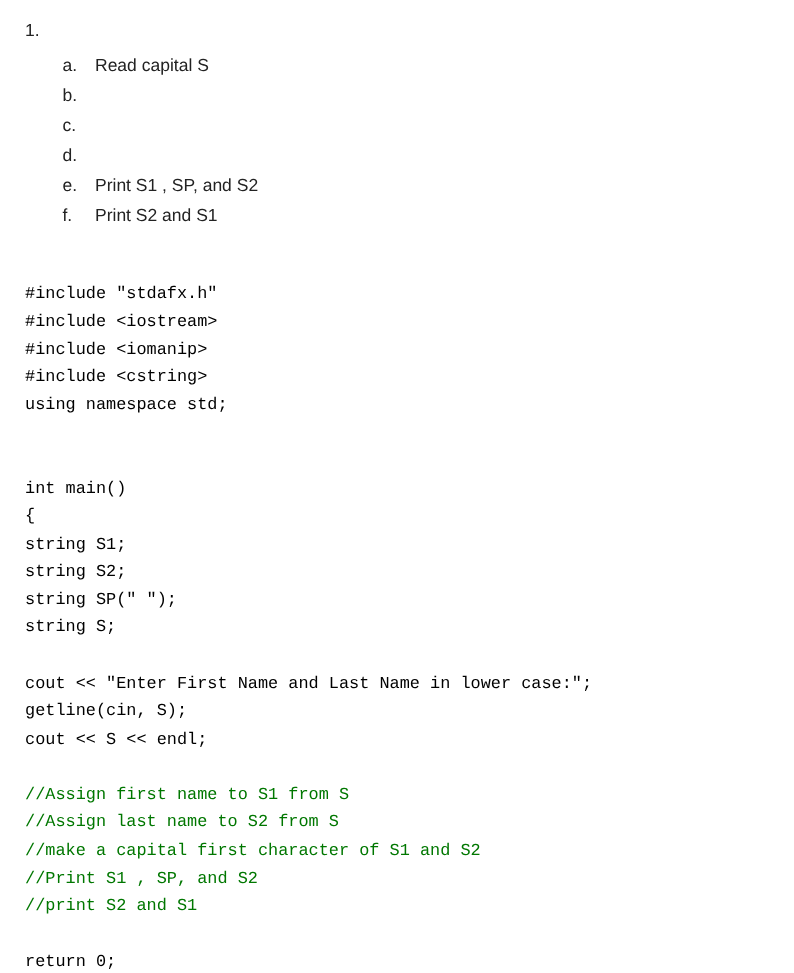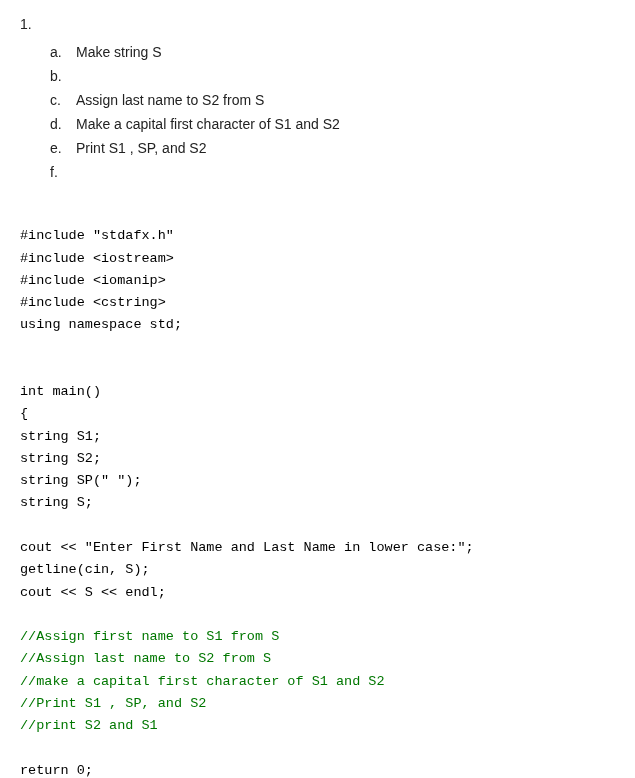--- a/index.html
+++ b/index.html
@@ -70,39 +70,38 @@
 <body>
 
 <div class="question-section">
   <div class="question-number">
     <span class="question-number-label">1.</span>
   </div>
 
   <ul class="sub-items">
     <li class="sub-item">
       <span class="sub-item-label">a.</span>
-      <span>Make string S</span>
+      <span>Read capital S</span>
     </li>
     <li class="sub-item">
       <span class="sub-item-label">b.</span>
     </li>
     <li class="sub-item">
       <span class="sub-item-label">c.</span>
-      <span>Assign last name to S2 from S</span>
     </li>
     <li class="sub-item">
       <span class="sub-item-label">d.</span>
-      <span>Make a capital first character of S1 and S2</span>
     </li>
     <li class="sub-item">
       <span class="sub-item-label">e.</span>
       <span>Print S1 , SP, and S2</span>
     </li>
     <li class="sub-item">
       <span class="sub-item-label">f.</span>
+      <span>Print S2  and S1</span>
     </li>
   </ul>
 </div>
 
 <div class="code-block">
 <span class="code-black">#include "stdafx.h"
 #include &lt;iostream&gt;
 #include &lt;iomanip&gt;
 #include &lt;cstring&gt;
 using namespace std;</span>

